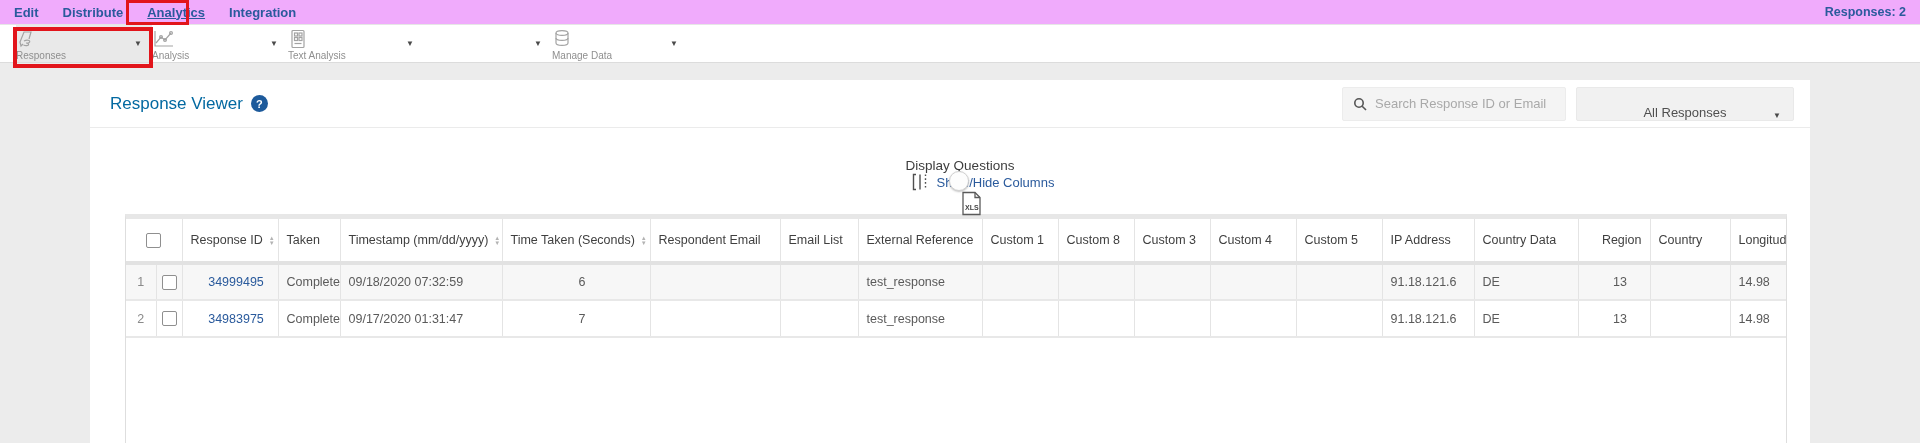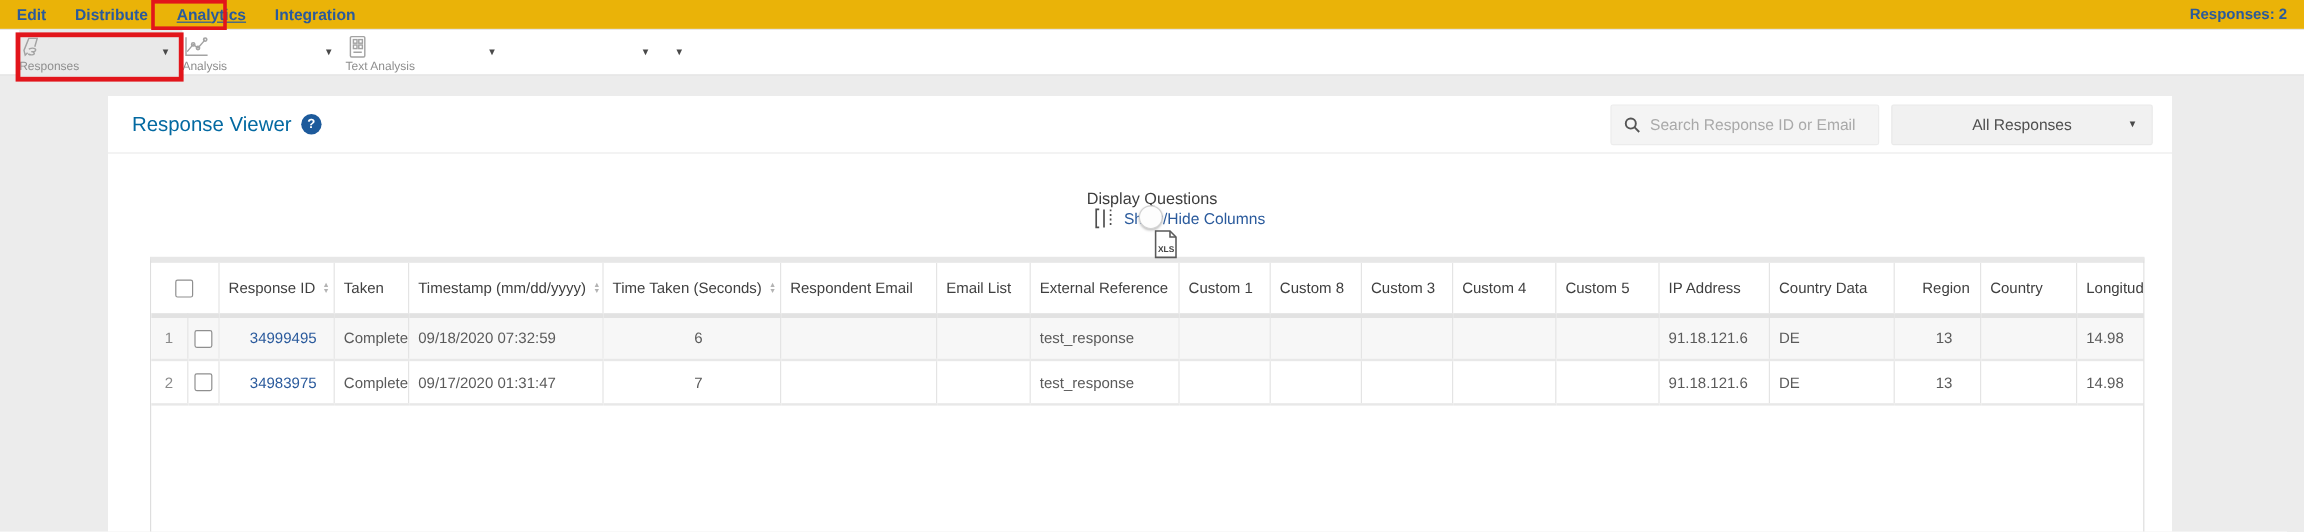--- a/index.html
+++ b/index.html
@@ -5,21 +5,21 @@
   * { box-sizing: border-box; margin: 0; padding: 0; }
   html,body { width:1920px; height:443px; overflow:hidden; }
   body {
     position: relative;
     background: #ececec;
     font-family: "Liberation Sans", sans-serif;
   }
 
   
   .topnav {
-    height: 25px; background:#eab308; border-bottom:1px solid #e6e6e6;
+    height: 25px; background:#f0abfc; border-bottom:1px solid #e6e6e6;
     display:flex; align-items:center; padding:0 14px; gap:24px;
   }
   .nav-link {
     color:#2a5a9c; font-size:13px; font-weight:700; cursor:pointer; white-space:nowrap;
   }
   .nav-link.active { text-decoration: underline; }
   .topnav .spacer { flex:1; }
   .resp-count { color:#2a5a9c; font-size:12.5px; font-weight:700; }
 
   
@@ -64,21 +64,21 @@
     width:224px; height:34px; background:#f4f4f4; border:1px solid #ececec;
     border-radius:2px; display:flex; align-items:center; padding:0 10px; margin-right:10px;
   }
   .searchbox input {
     border:none; outline:none; background:transparent; flex:1; margin-left:8px;
     font-size:13px; color:#555; font-family:"Liberation Sans", sans-serif;
   }
   .searchbox input::placeholder { color:#a9a9a9; }
   .filterbox {
     width:218px; height:34px; background:#f1f1f1; border:1px solid #e9e9e9; border-radius:2px;
-    display:flex; align-items:center; justify-content:center; position:relative;
+    display:flex; align-items:flex-end; justify-content:center; position:relative;
     font-size:13px; color:#4f4f4f; cursor:pointer;
   }
   .filterbox .caret { position:absolute; right:12px; font-size:8px; color:#4a4a4a; }
 
   
   .controls {
     display:flex; align-items:center; margin:30px 20px 0 40px; height:26px;flex-direction:column;
   }
   .dq-label { font-size:13.5px; color:#3d3d3d; }
   .toggle {
@@ -184,20 +184,30 @@
       <span class="tb-label">Text Analysis</span>
     </div>
     <span class="tb-caret">▼</span>
   </div>
 
   <div class="tb-item gap-choice">
     <span class="tb-caret">▼</span>
   </div>
 
   <div class="tb-item">
+    <div class="tb-main">
+      <span class="tb-icon">
+        <svg width="20" height="20" viewBox="0 0 20 20" fill="none" stroke="#a3a3a3" stroke-width="1.2">
+          <ellipse cx="10" cy="4" rx="6" ry="2.4"></ellipse>
+          <path d="M4 4 v5 c0 1.3 2.7 2.4 6 2.4 s6 -1.1 6 -2.4 v-5"></path>
+          <path d="M4 9 v5 c0 1.3 2.7 2.4 6 2.4 s6 -1.1 6 -2.4 v-5"></path>
+        </svg>
+      </span>
+      <span class="tb-label">Manage Data</span>
+    </div>
     <span class="tb-caret">▼</span>
   </div>
 </div>
 
 <div class="anno anno-analytics"></div>
 <div class="anno anno-responses"></div>
 
 <div class="panel">
 
   <div class="panel-head">

